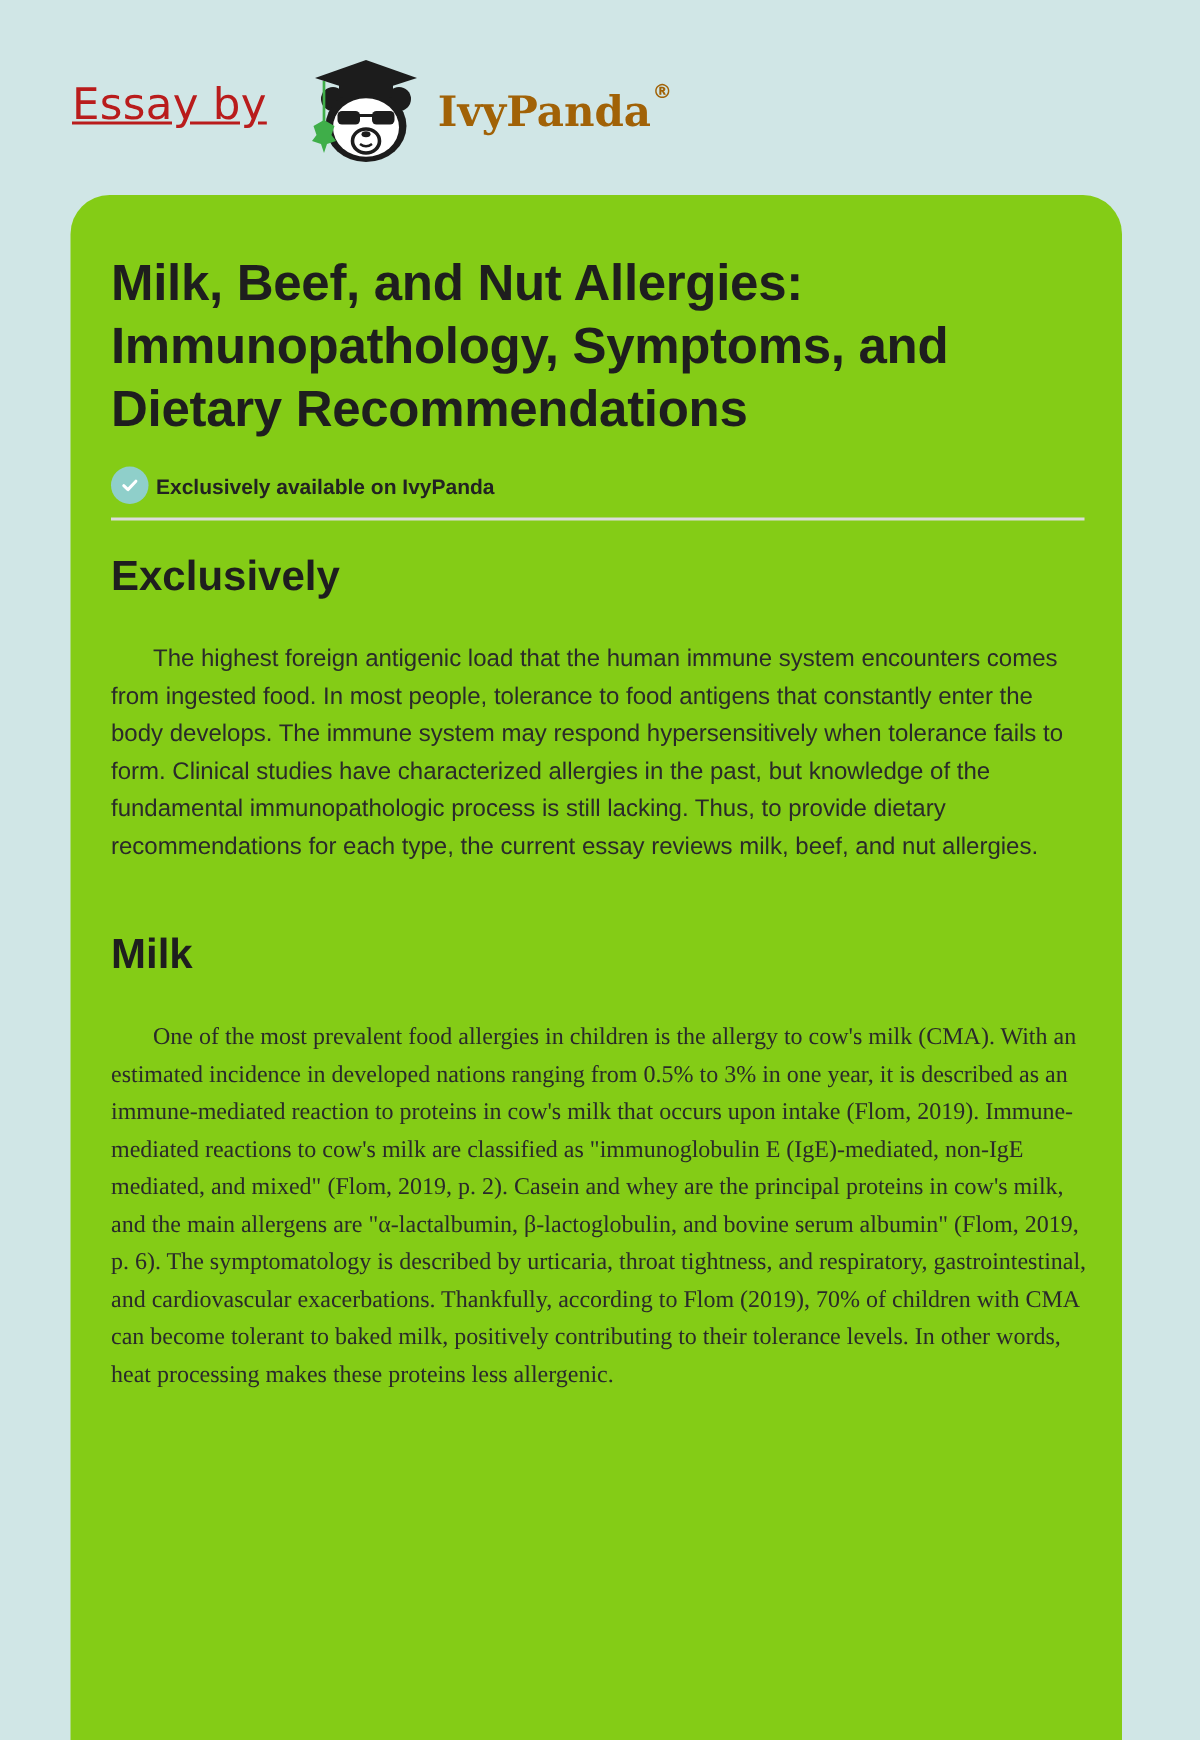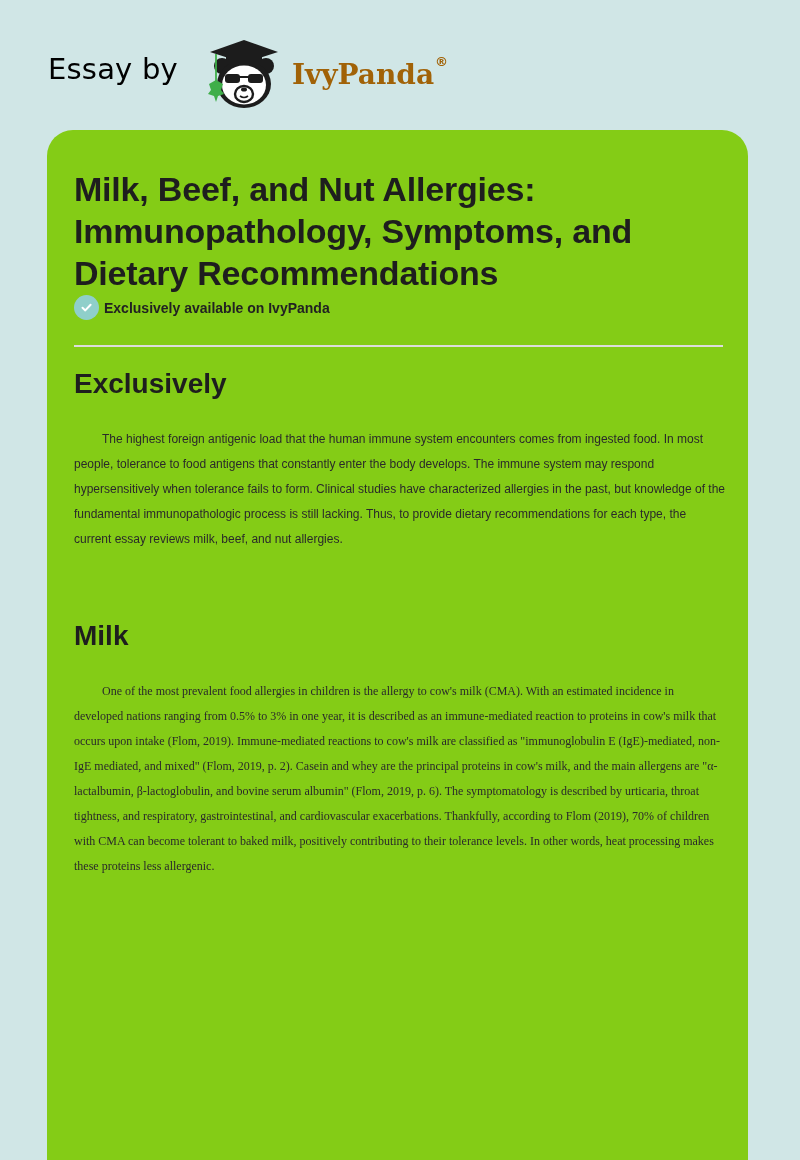--- a/index.html
+++ b/index.html
@@ -18,24 +18,25 @@
     position: absolute;
     left: 48px;
     top: 34px;
     height: 76px;
     display: flex;
     align-items: center;
   }
   .brand-prefix {
     font-family: "DejaVu Sans", sans-serif;
     font-size: 29px;
-    color: #000000;
+    color: #b91c1c;
     letter-spacing: 0.2px;
     margin-right: 18px;
     margin-top: -6px;
+    text-decoration: underline;
   }
   .brand-logo {
     width: 92px;
     height: 76px;
     margin-right: 4px;
   }
   .brand-name {
     font-family: "DejaVu Serif", serif;
     font-weight: bold;
     font-size: 28px;
@@ -73,21 +74,21 @@
     width: 650px;
     font-family: "Liberation Sans", sans-serif;
     font-weight: bold;
     font-size: 34px;
     line-height: 42px;
     color: #1e1e1e;
     letter-spacing: -0.2px;
   }
   .badge-row {
     position: absolute;
-    top: 165px;
+    top: 181px;
     left: 0;
     display: flex;
     align-items: center;
   }
   .check-icon {
     width: 25px;
     height: 25px;
     border-radius: 50%;
     background: #8fcfca;
     display: flex;
@@ -116,21 +117,21 @@
     font-weight: bold;
     color: #1e1e1e;
   }
   .h-intro { top: 238px; }
   .h-milk { top: 490px; }
   .para {
     position: absolute;
     left: 0;
     width: 652px;
     margin: 0;
-    font-size: 12px;
+    font-size: 16px;
     line-height: 25px;
     color: #2a2a2a;
     text-indent: 28px;
   }
   .p-intro { top: 297px; }
   .p-milk { top: 549px; font-family: Liberation Serif, serif; }
 </style>
 </head>
 <body>
 

